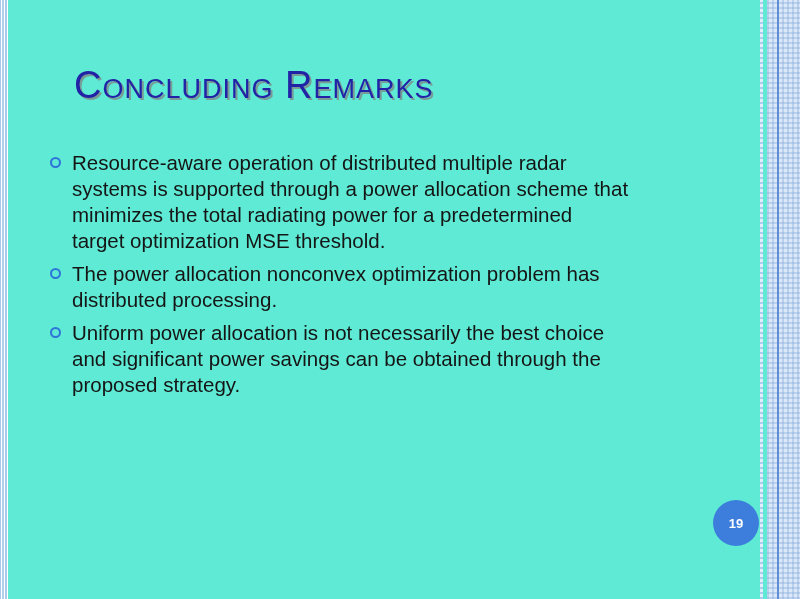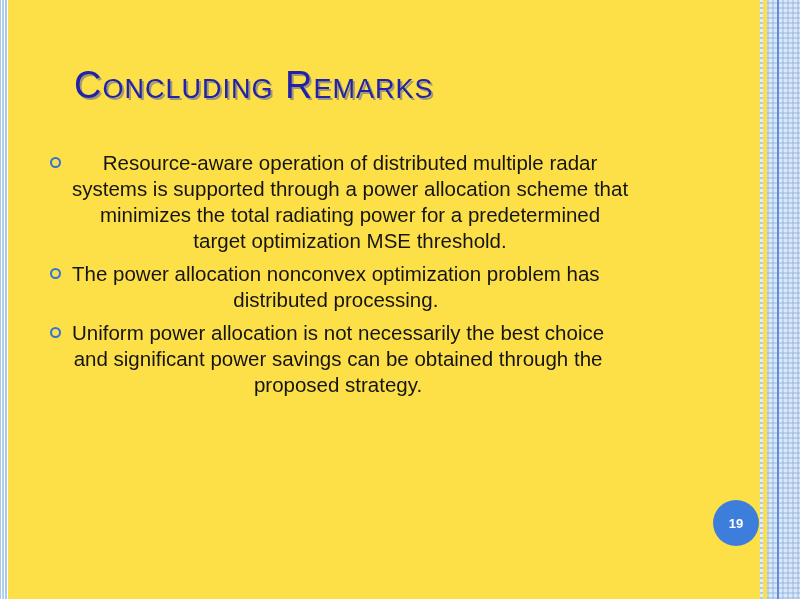--- a/index.html
+++ b/index.html
@@ -3,21 +3,21 @@
 <meta charset="utf-8">
 <style>
   html, body { margin: 0; padding: 0; }
   body {
     width: 800px; height: 599px;
     background: #ffffff;
     overflow: hidden;
     font-family: "Liberation Sans", sans-serif;
     position: relative;
   }
-  .slide { position: absolute; inset: 0; background: #fde047; }
+  .slide { position: absolute; inset: 0; background: #5eead4; }
 
   
   .left-stripes {
     position: absolute; left: 0; top: 0; bottom: 0; width: 8px;
     background: linear-gradient(90deg,
       #a9c8ea 0px, #a9c8ea 1.5px,
       #ffffff 1.5px, #ffffff 2.5px,
       #b3cfee 2.5px, #b3cfee 4.5px,
       #ffffff 4.5px, #ffffff 5.5px,
       #a9c8ea 5.5px, #a9c8ea 7px,
@@ -49,21 +49,21 @@
     font-size: 38px; font-weight: normal;
     font-variant: small-caps;
     letter-spacing: 1px;
     color: #2222a6;
     text-shadow: 2px 2px 0 rgba(130,130,130,0.75);
     white-space: nowrap;
   }
 
   .bullets {
     position: absolute; left: 48px; top: 150px; width: 680px;
-    margin: 0; padding: 0; list-style: none; text-align: center;
+    margin: 0; padding: 0; list-style: none;
   }
   .bullets li {
     display: flex; align-items: flex-start;
     margin: 0 0 7px 0;
   }
   .marker {
     flex: 0 0 auto;
     width: 7px; height: 7px;
     border: 2.5px solid #2f74d8;
     border-radius: 50%;

